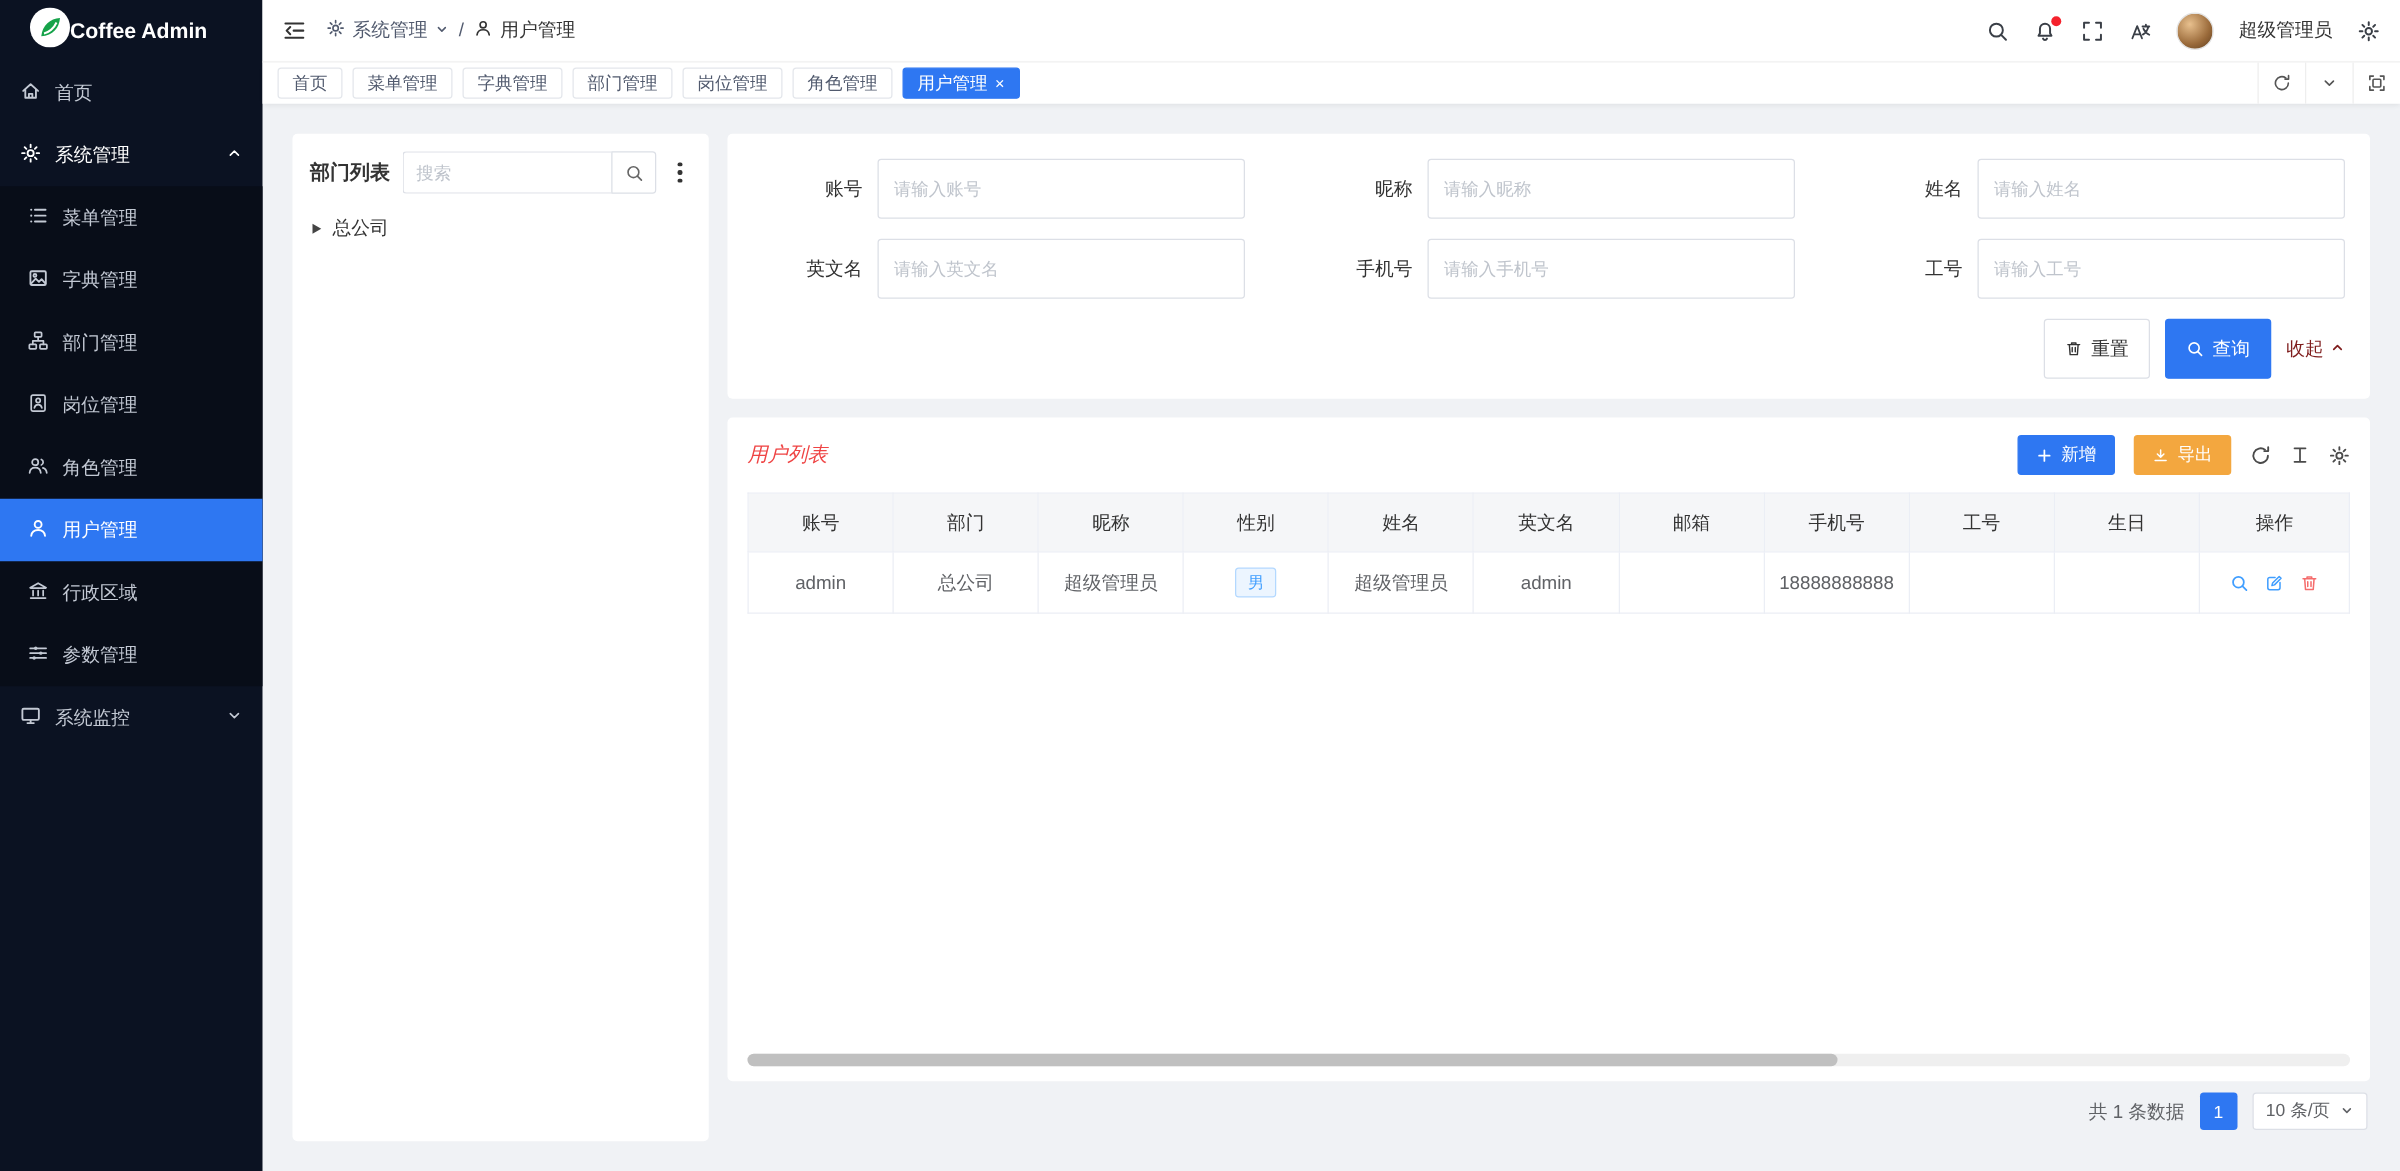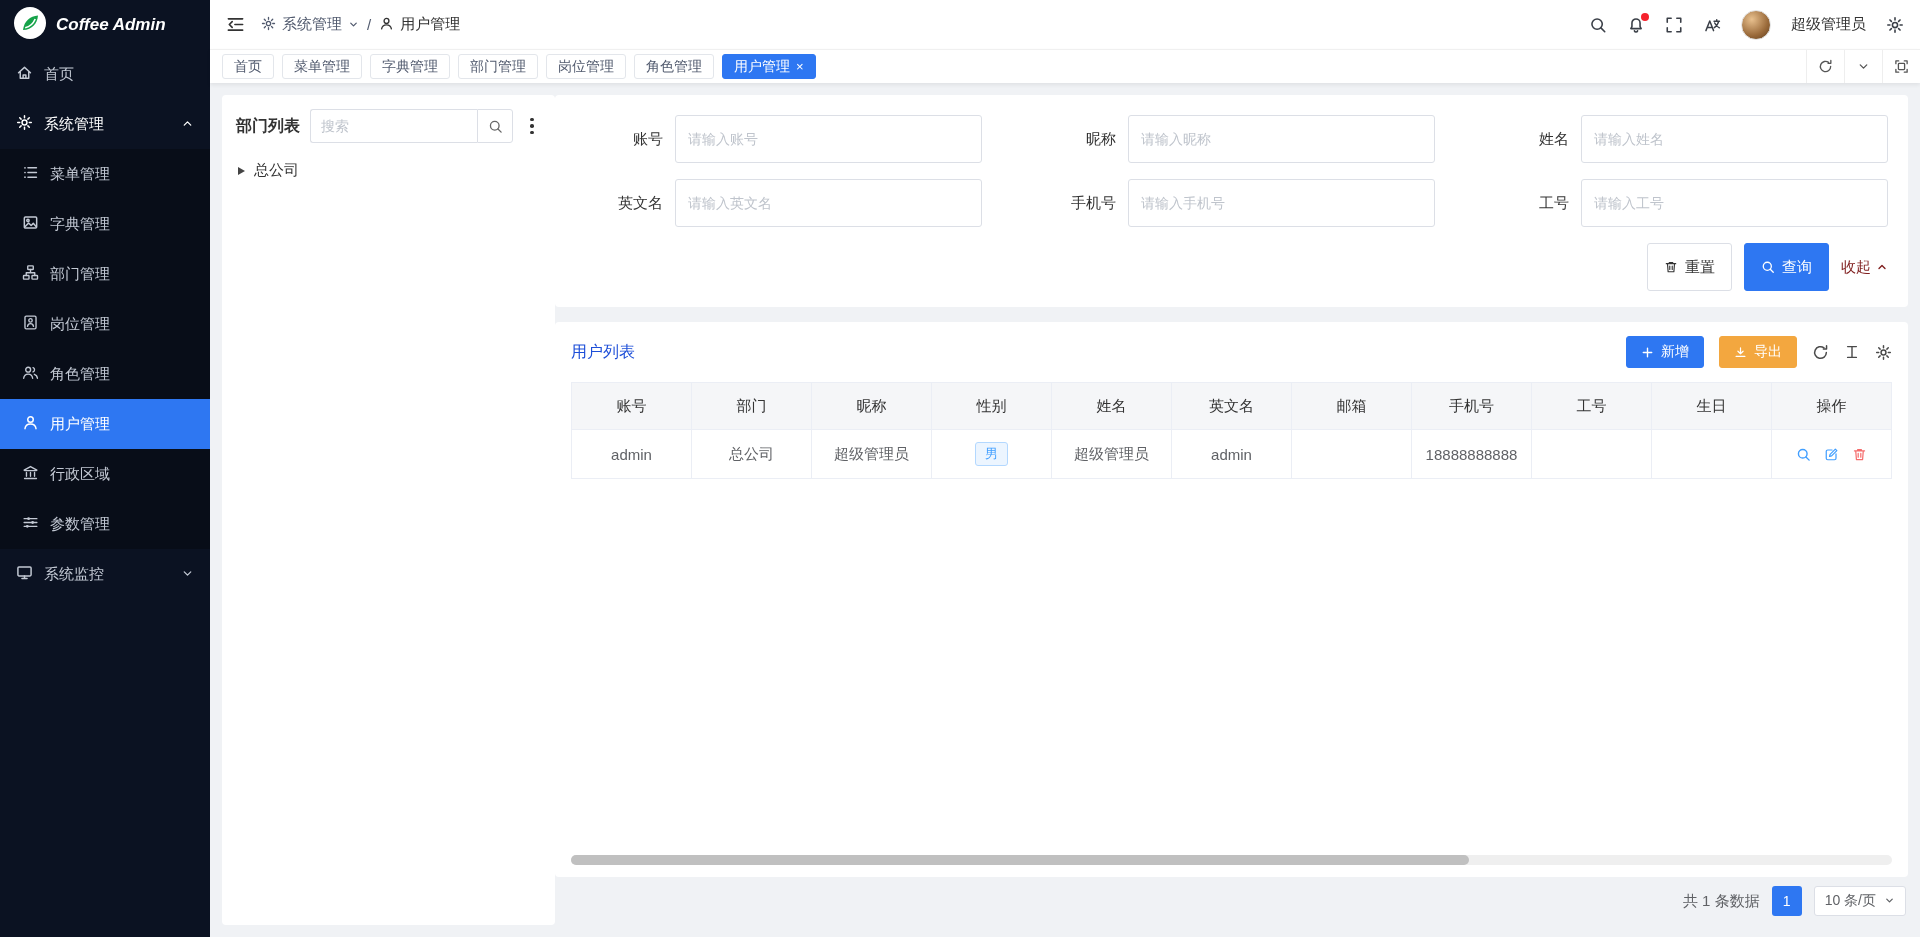--- a/index.html
+++ b/index.html
@@ -2,21 +2,21 @@
 <html><head>
 <meta charset="utf-8">
 <style>
   * { margin:0; padding:0; box-sizing:border-box; }
   html,body { width:1920px; height:937px; overflow:hidden; }
   body { display:flex; font-family:"Liberation Sans","DejaVu Sans",sans-serif; background:#f0f2f5; color:#333; }
   .ic { flex:none; }
 
   
   .sidebar { width:210px; flex:none; background:#0b1222; color:#c3c9d4; display:flex; flex-direction:column; }
-  .logo { height:49px; display:flex; align-items:center; gap:10px; padding:0 14px; flex:none;font-style:italic; }
+  .logo { height:49px; display:flex; align-items:center; padding:0 24px; flex:none; }
   .logo-title { color:#fff; font-weight:bold; font-size:17px; white-space:nowrap; }
   .menu-item { height:50px; display:flex; align-items:center; gap:11px; padding:0 16px; font-size:15px; cursor:pointer; white-space:nowrap; }
   .menu-item .grow { flex:1; }
   .menu-parent { color:#fff; }
   .submenu { background:#080d18; }
   .submenu .menu-item { padding-left:22px; }
   .menu-item.active { background:#2e77f2; color:#fff; }
 
   
   .main { flex:1; min-width:0; display:flex; flex-direction:column; }
@@ -30,21 +30,21 @@
   .avatar { width:30px; height:30px; border-radius:50%; background:radial-gradient(circle at 35% 30%, #e8c08e, #9a6a3a 60%, #5d3d1e); border:1px solid #e3e3e3; }
   .username { font-size:15px; color:#333; }
 
   .tabbar { height:34px; background:#fff; border-top:1px solid #f0f0f0; box-shadow:0 2px 4px rgba(0,0,0,.07); display:flex; align-items:center; padding-left:12px; position:relative; z-index:2; flex:none; }
   .tab { height:25px; display:inline-flex; align-items:center; gap:6px; padding:0 11px; border:1px solid #e3e6eb; border-radius:3px; margin-right:8px; font-size:14px; color:#515a6e; background:#fff; cursor:pointer; }
   .tab.active { background:#2e77f2; border-color:#2e77f2; color:#fff; }
   .tab-close { font-size:13px; line-height:1; }
   .tabbar-controls { margin-left:auto; display:flex; height:100%; }
   .tabctl { width:38px; height:100%; display:flex; align-items:center; justify-content:center; border-left:1px solid #eee; color:#555; cursor:pointer; }
 
-  .content { flex:1; min-height:0; display:flex; padding:12px; }
+  .content { flex:1; min-height:0; display:flex; gap:15px; padding:24px; }
 
   
   .dept-panel { width:333px; flex:none; background:#fff; border-radius:4px; padding:14px; display:flex; flex-direction:column; gap:14px; }
   .dept-head { display:flex; align-items:center; gap:10px; }
   .dept-title { font-size:16px; font-weight:700; white-space:nowrap; color:#333; }
   .dept-search { flex:1; min-width:0; display:flex; }
   .dept-search input { flex:1; min-width:0; height:34px; border:1px solid #dcdfe6; border-right:none; border-radius:3px 0 0 3px; padding:0 10px; font-size:14px; outline:none; }
   .dept-search-btn { width:36px; height:34px; flex:none; border:1px solid #dcdfe6; border-radius:0 3px 3px 0; display:flex; align-items:center; justify-content:center; background:#fff; color:#666; cursor:pointer; }
   .dots-btn { width:18px; display:flex; flex-direction:column; gap:3px; align-items:center; cursor:pointer; padding:4px 0; }
   .dots-btn i { width:3.5px; height:3.5px; border-radius:50%; background:#333; }
@@ -61,21 +61,21 @@
   .form-field input { flex:1; min-width:0; height:48px; border:1px solid #dcdfe6; border-radius:3px; padding:0 12px; font-size:14px; color:#333; outline:none; }
   input::placeholder { color:#bfc4cc; }
   .form-actions { display:flex; justify-content:flex-end; align-items:center; gap:12px; margin-top:16px; }
   .btn { height:48px; display:inline-flex; align-items:center; gap:7px; padding:0 16px; border-radius:3px; font-size:15px; border:1px solid #dcdfe6; background:#fff; color:#333; cursor:pointer; white-space:nowrap; }
   .btn-primary { background:#2e77f2; border-color:#2e77f2; color:#fff; }
   .btn-warning { background:#f3a73f; border-color:#f3a73f; color:#fff; }
   .link-collapse { color:#7f1d1d; font-size:15px; display:inline-flex; align-items:center; gap:5px; cursor:pointer; white-space:nowrap; }
 
   .table-card { margin-top:15px; flex:1; min-height:0; background:#fff; border-radius:4px; padding:14px 16px 8px; display:flex; flex-direction:column; }
   .table-head { display:flex; align-items:center; margin-bottom:14px; flex:none; }
-  .table-title { font-size:16px; color:#1d4ed8; }
+  .table-title { font-size:16px; color:#ef4444;font-style:italic; }
   .table-actions { margin-left:auto; display:flex; align-items:center; gap:15px; }
   .icon-btn { color:#4a4a4a; display:flex; cursor:pointer; }
 
   table.data-table { width:100%; border-collapse:collapse; table-layout:fixed; flex:none; }
   .data-table th, .data-table td { border:1px solid #ebeef5; text-align:center; font-size:15px; overflow:hidden; white-space:nowrap; }
   .data-table th { background:#f5f6f8; color:#333; font-weight:500; height:47px; }
   .data-table td { color:#606266; height:49px; background:#fff; }
   .op-cell { box-shadow:-10px 0 10px -8px rgba(0,0,0,.18); }
   .tag-male { display:inline-block; padding:3px 9px; font-size:13px; color:#409eff; background:#ecf5ff; border:1px solid #b3d8ff; border-radius:3px; line-height:1.2; }
   .op-icons { display:flex; align-items:center; justify-content:center; gap:13px; }

